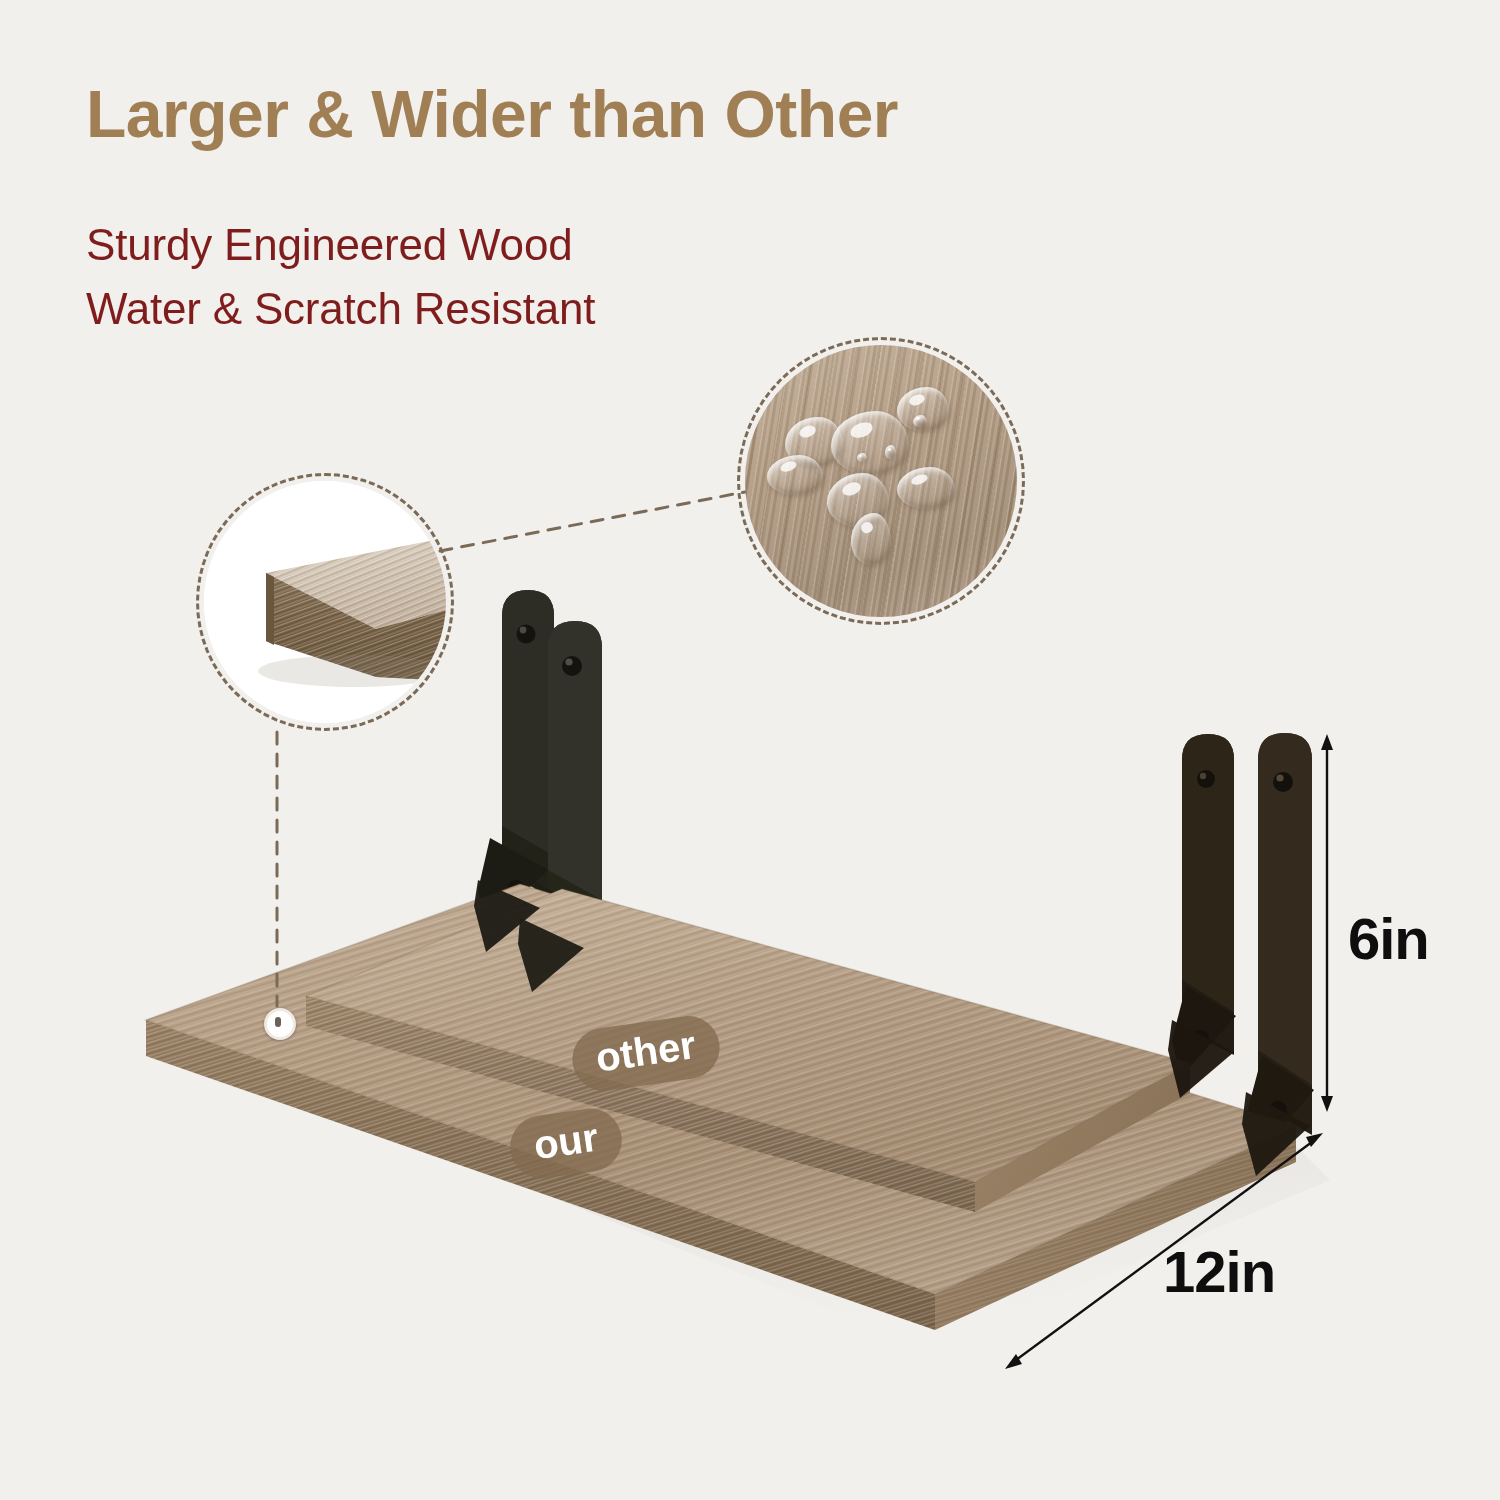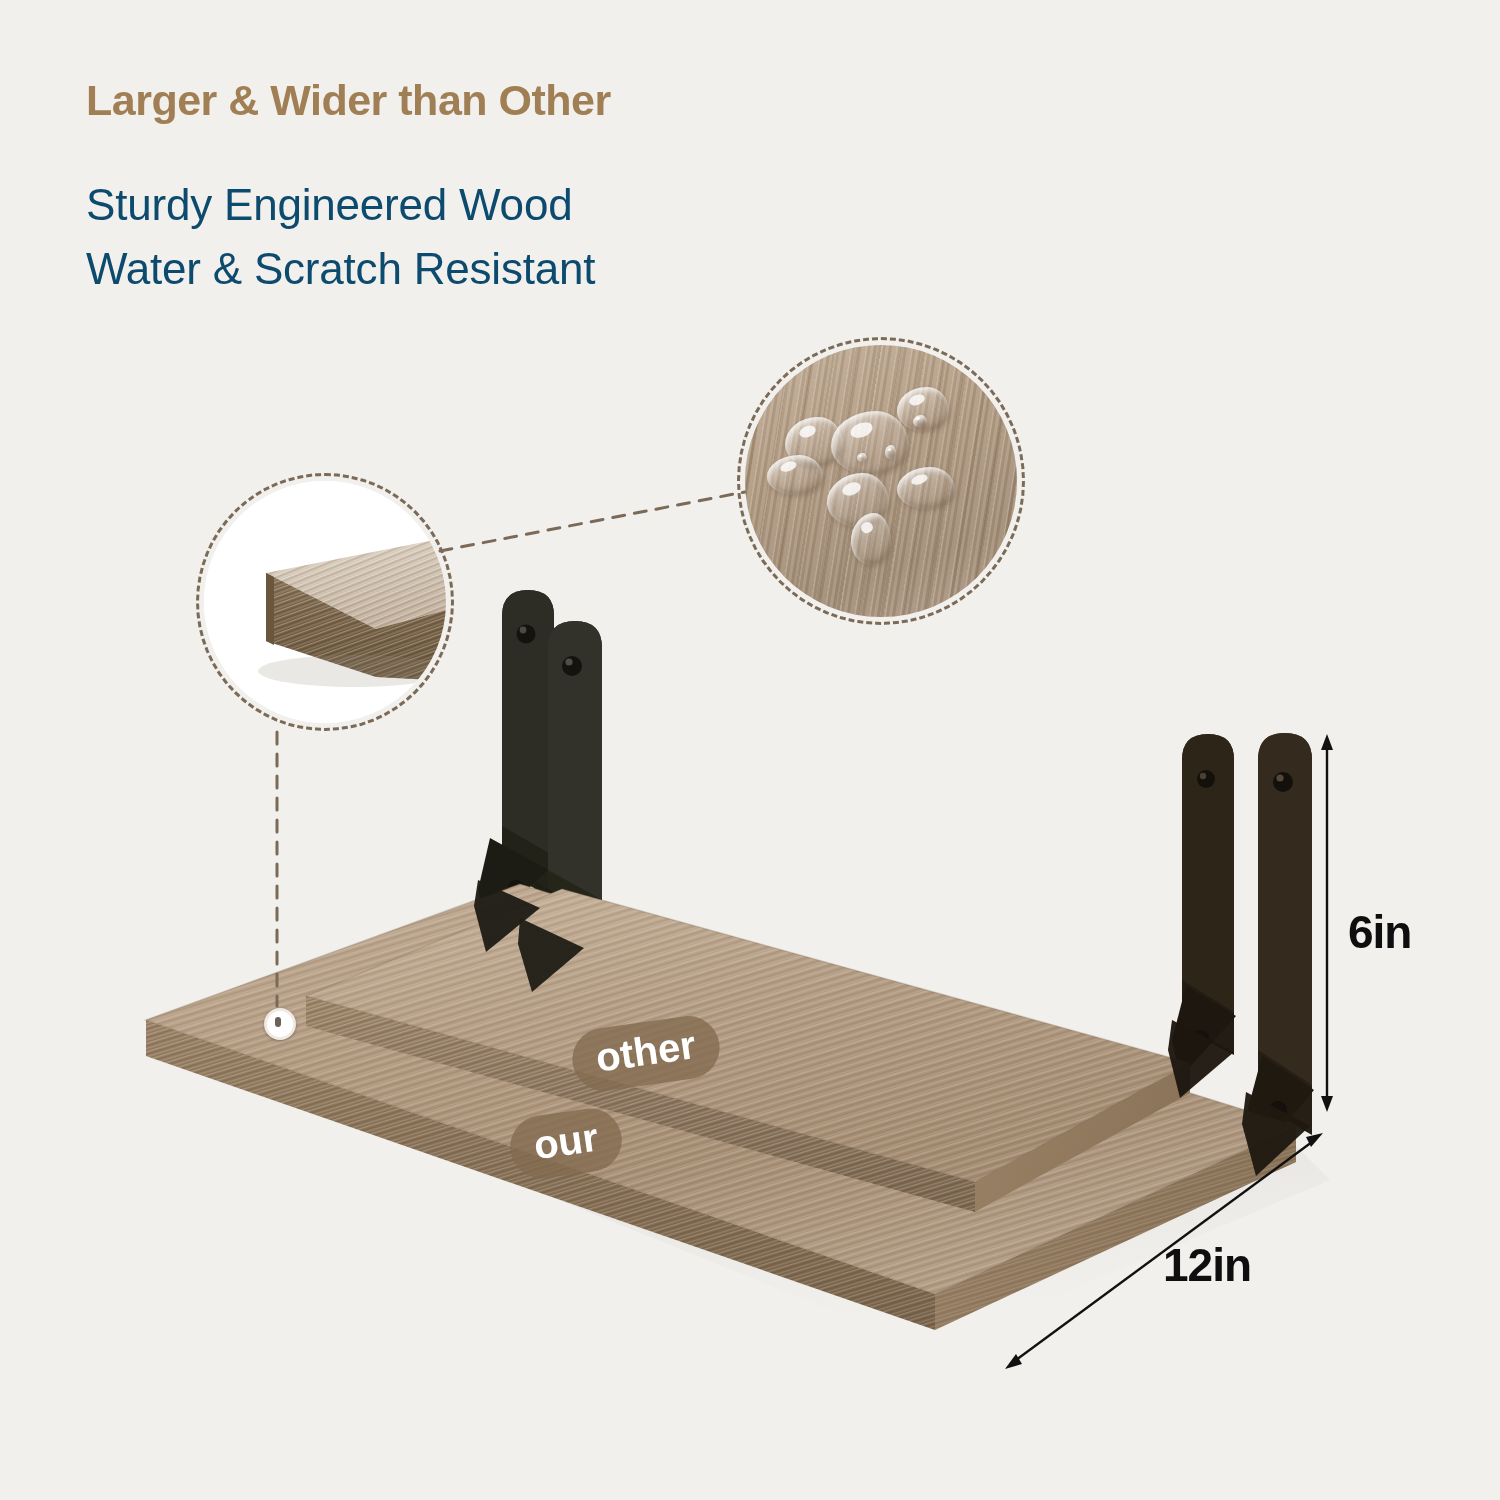--- a/index.html
+++ b/index.html
@@ -8,39 +8,40 @@
     background:#f2f0ed;
     font-family:"Liberation Sans",sans-serif;
     overflow:hidden;
     position:relative;
   }
   #stage{position:absolute;inset:0;width:1500px;height:1500px;}
 
   
   .headline{
     position:absolute;left:86px;top:76px;
-    font-size:43px;font-weight:bold;
+    font-size:66px;font-weight:bold;
     letter-spacing:-0.5px;
     color:#a17f55;
     white-space:nowrap;
   }
   .subline{
     position:absolute;left:86px;
     font-size:44px;font-weight:400;
-    color:#0c4a6e;
+    color:#7f1d1d;
     white-space:nowrap;
     letter-spacing:-0.2px;
+    margin-top:40px;
   }
   .sub1{top:180px;}
   .sub2{top:244px;}
 
   
   .dimlabel{
     position:absolute;
-    font-size:46px;font-weight:bold;
+    font-size:58px;font-weight:bold;
     color:#0e0e0f;
     letter-spacing:-1px;
   }
   .dim-6in{left:1348px;top:905px;}
   .dim-12in{left:1163px;top:1238px;text-align:center;}
 
   
   .callout{
     position:absolute;border-radius:50%;
     border:3px dashed #7a6a57;

